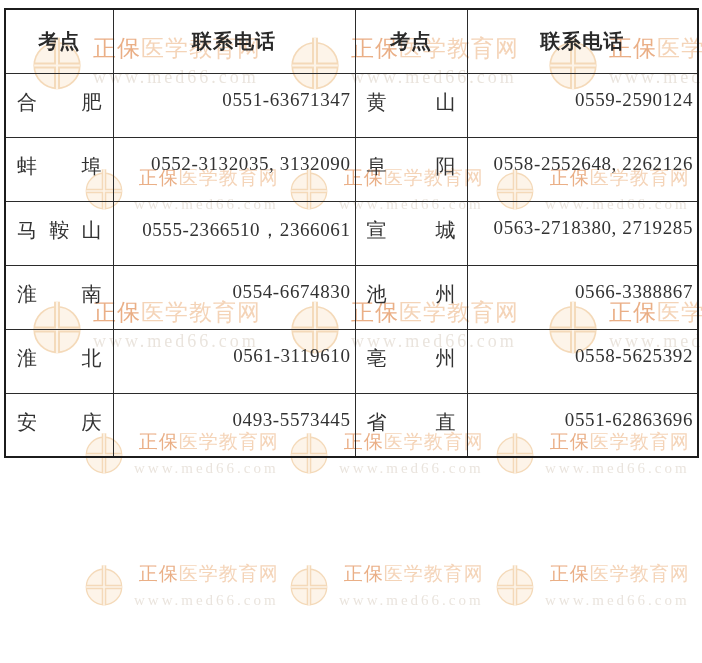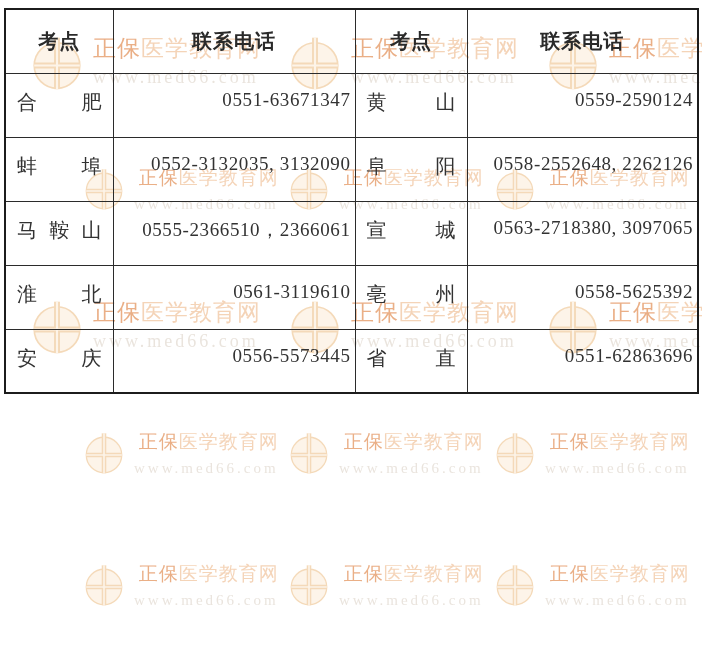--- a/index.html
+++ b/index.html
@@ -336,29 +336,35 @@
     <tr>
       <td class="site">蚌埠</td>
       <td class="phone">0552-3132035, 3132090</td>
       <td class="site">阜阳</td>
       <td class="phone">0558-2552648, 2262126</td>
     </tr>
     <tr>
       <td class="site">马鞍山</td>
       <td class="phone">0555-2366510，2366061</td>
       <td class="site">宣城</td>
-      <td class="phone">0563-2718380, 3097065</td>
+      <td class="phone">0563-2718380, 2719285</td>
+    </tr>
+    <tr>
+      <td class="site">淮南</td>
+      <td class="phone">0554-6674830</td>
+      <td class="site">池州</td>
+      <td class="phone">0566-3388867</td>
     </tr>
     <tr>
       <td class="site">淮北</td>
       <td class="phone">0561-3119610</td>
       <td class="site">亳州</td>
       <td class="phone">0558-5625392</td>
     </tr>
     <tr>
       <td class="site">安庆</td>
-      <td class="phone">0556-5573445</td>
+      <td class="phone">0493-5573445</td>
       <td class="site">省直</td>
       <td class="phone">0551-62863696</td>
     </tr>
   </tbody>
     </table>
 </div>
 
 </body></html>

